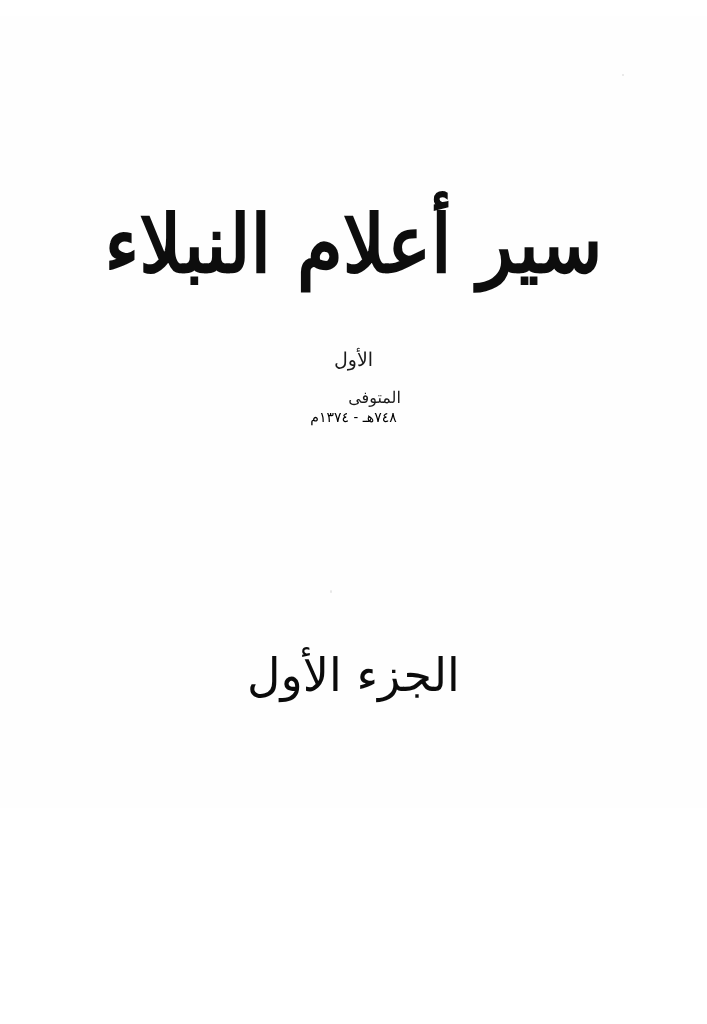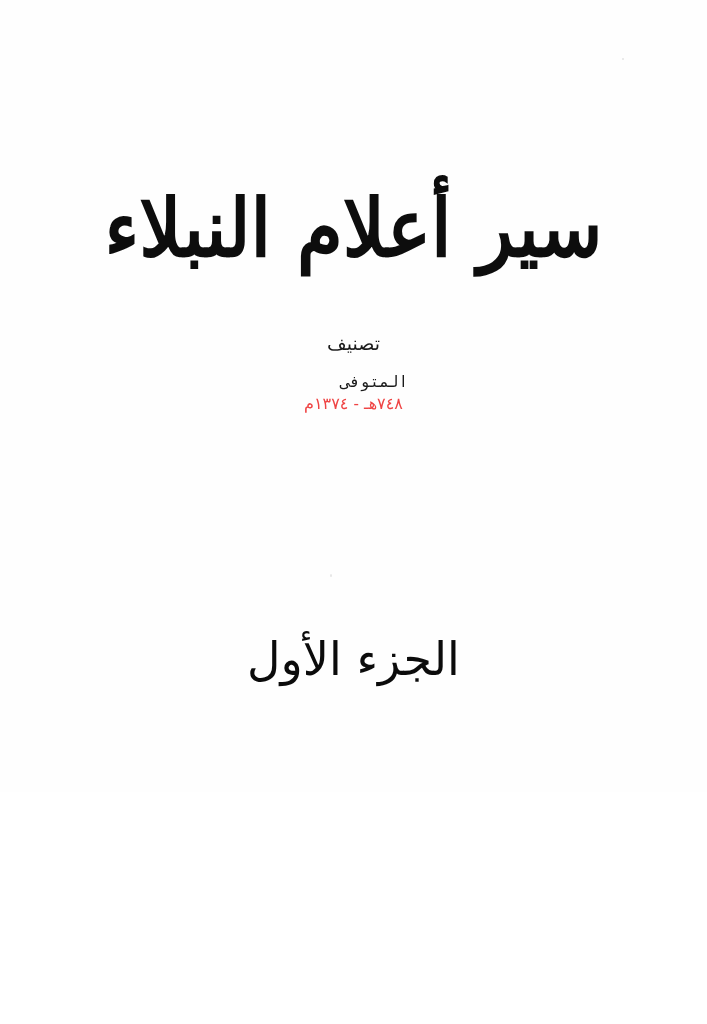--- a/index.html
+++ b/index.html
@@ -9,21 +9,21 @@
   }
   body {
     font-family: "DejaVu Serif", serif;
   }
   .page {
     position: relative;
     width: 707px;
     height: 792px;
     background: #fefefe;
     overflow: hidden;
-    margin: 0 auto;
+    margin: 16px auto;
   }
 
   
   .speck {
     position: absolute;
     background: #cfcfcf;
     border-radius: 50%;
     opacity: .55;
   }
 
@@ -67,27 +67,27 @@
     color: #111111;
     margin: 0;
     font-family: "DejaVu Serif", serif;
     letter-spacing: -0.5px;
   }
 
   .death-label {
     font-size: 16px;
     color: #1a1a1a;
     margin: 18px 0 2px 0;
-    font-family: Liberation Mono, monospace;
+    font-family: Liberation Serif, serif;
     padding-left: 42px;
   }
 
   .death-dates {
-    font-size: 16px;
-    color: #ef4444;
+    font-size: 14px;
+    color: #000000;
     margin: 0;
     font-family: "DejaVu Serif", serif;
     direction: rtl;
   }
 
   .volume-block {
     position: absolute;
     top: 632px;
     left: 0;
     width: 707px;
@@ -111,21 +111,21 @@
   <div class="speck" style="top:574px; left:330px; width:2px; height:3px;"></div>
   <div class="speck" style="top:944px; left:143px; width:3px; height:3px;"></div>
   <div class="speck" style="top:999px; left:672px; width:2px; height:2px;"></div>
   <div class="speck" style="top:829px; left:58px; width:2px; height:2px;"></div>
 
   <div class="title-block">
     <h1 class="main-title">سير أعلام النبلاء</h1>
   </div>
 
   <div class="byline-block">
-    <p class="tasnif">تصنيف</p>
+    <p class="tasnif">الأول</p>
     <p class="death-label">المتوفى</p>
     <p class="death-dates">٧٤٨هـ - ١٣٧٤م</p>
   </div>
 
   <div class="volume-block">
     <p class="volume">الجزء الأول</p>
   </div>
 
 </div>
 

